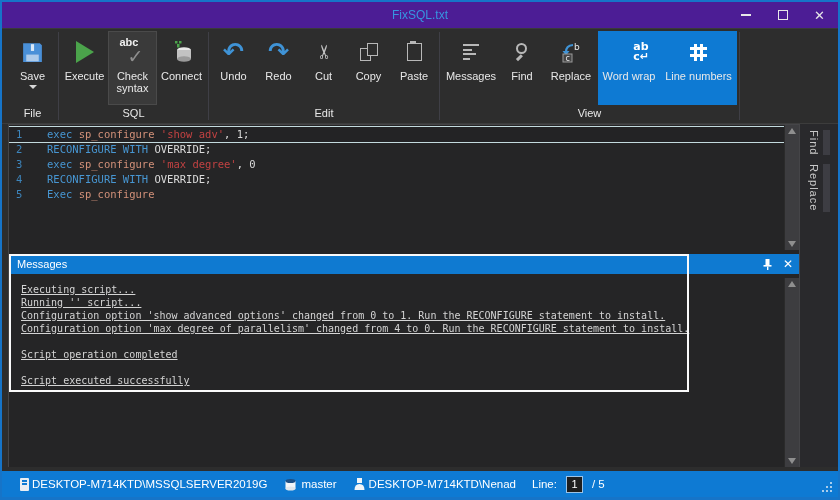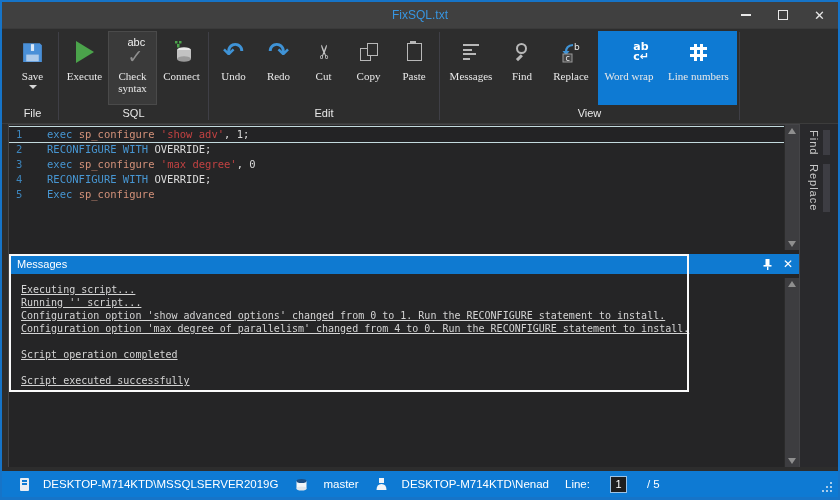--- a/index.html
+++ b/index.html
@@ -2,52 +2,52 @@
 <html><head>
 <meta charset="utf-8">
 <style>
   * { margin:0; padding:0; box-sizing:border-box; }
   html,body { width:840px; height:500px; background:#1a1a1a; font-family:"Liberation Sans", sans-serif; }
 
   .window { width:840px; height:500px; border:2px solid #1674c8; border-bottom-width:3px;
             background:#2d2d2d; display:flex; flex-direction:column; overflow:hidden; position:relative; }
 
   
-  .titlebar { height:26px; background:#404040; display:flex; align-items:center; position:relative; flex:none; }
+  .titlebar { height:26px; background:#4c1d95; display:flex; align-items:center; position:relative; flex:none; }
   .title { position:absolute; left:0; right:0; text-align:center; color:#3795e0; font-size:12px; }
   .win-controls { margin-left:auto; display:flex; z-index:2; }
   .win-btn { width:37px; height:26px; display:flex; align-items:center; justify-content:center; }
   .w-min { width:10px; height:2px; background:#e8e8e8; }
   .w-max { width:10px; height:10px; border:1.5px solid #e8e8e8; }
   .w-close { color:#e8e8e8; font-size:13px; font-family:"DejaVu Sans",sans-serif; }
 
   
   .toolbar { height:96px; background:#2d2d2d; border-top:1px solid #3a3a3a; border-bottom:1px solid #3c3c3c;
              display:flex; padding-left:6px; flex:none; }
   .tb-group { display:flex; flex-direction:column; }
   .tb-sep { width:1px; background:#3f3f46; margin:3px 1px; }
   .tb-buttons { flex:1; display:flex; align-items:stretch; padding:2px 1px 0; }
   .tb-btn { display:flex; flex-direction:column; align-items:center; padding-top:3px;
             color:#e8e8e8; font-size:11px; text-align:center; cursor:default; }
   .tb-btn .icon-box { height:36px; display:flex; align-items:center; justify-content:center; flex:none; }
-  .tb-btn .lbl { line-height:12px;font-family:Liberation Serif, serif; }
+  .tb-btn .lbl { line-height:12px; }
   .tb-btn.active { background:#0e7ad3; }
   .tb-btn.pressed { background:#3a3a3a; box-shadow:0 0 0 1px #4a4a4a inset; }
   .tb-group-label { height:18px; text-align:center; color:#e8e8e8; font-size:11px; line-height:16px; }
   .split-arrow { width:0; height:0; border-left:4px solid transparent; border-right:4px solid transparent;
                  border-top:4px solid #d8d8d8; margin-top:3px; }
 
   
   .glyph { font-family:"DejaVu Sans",sans-serif; }
   .undo-g { color:#3f93d6; font-size:25px; font-weight:bold; line-height:26px; }
   .cut-g { color:#c4c4c4; font-size:19px; transform:rotate(-90deg); display:inline-block; }
   .exec-tri { width:0; height:0; border-top:11px solid transparent; border-bottom:11px solid transparent;
               border-left:18px solid #4ba34b; }
   .cs-icon { position:relative; width:28px; height:30px; }
-  .cs-abc { position:absolute; top:0; left:1px; font-size:11px; font-weight:normal; color:#f0f0f0; line-height:11px;margin-left:8px; }
+  .cs-abc { position:absolute; top:0; left:1px; font-size:11px; font-weight:bold; color:#f0f0f0; line-height:11px; }
   .cs-check { position:absolute; top:8px; left:9px; color:#8f8f8f; font-size:19px; font-weight:bold;
               font-family:"DejaVu Sans",sans-serif; }
   .copy-ic { position:relative; width:18px; height:18px; }
   .copy-ic .r1 { position:absolute; left:0; bottom:0; width:11px; height:13px; border:1.6px solid #b8b8b8; }
   .copy-ic .r2 { position:absolute; right:0; top:0; width:11px; height:13px; border:1.6px solid #b8b8b8; background:#2d2d2d; }
   .paste-ic { position:relative; width:15px; height:18px; border:1.6px solid #b8b8b8; }
   .paste-ic .clip { position:absolute; left:2.5px; top:-3px; width:6px; height:3px; background:#b8b8b8; }
   .msgs-ic { width:17px; }
   .msgs-ic div { height:2px; background:#b8b8b8; margin:2.5px 0; }
   .find-ic { position:relative; width:19px; height:19px; }
@@ -96,21 +96,21 @@
   
   .sidebar { width:38px; flex:none; background:#29292c; display:flex; flex-direction:column; align-items:flex-start;
              padding:6px 0 0 7px; gap:9px; }
   .vtab { display:flex; align-items:stretch; }
   .vtab-label { writing-mode:vertical-rl; color:#c8c8c8; font-size:11px; letter-spacing:1px; line-height:13px; }
   .vtab-strip { width:7px; background:#3d3d43; margin-left:3px; }
 
   
   .statusbar { height:26px; flex:none; background:#0e7ad3; display:flex; align-items:center;
                color:#fff; font-size:11.5px; padding-left:18px; position:relative; }
-  .sb-item { display:flex; align-items:center; gap:14px; }
+  .sb-item { display:flex; align-items:center; gap:3px; }
   .sb-gap { width:16px; }
   .srv-ic { width:9px; height:13px; background:#e9eef3; border-radius:1px; position:relative; }
   .srv-ic i { position:absolute; left:2px; right:2px; height:1.5px; background:#0e7ad3; display:block; }
   .srv-ic i.l1 { top:2.5px; } .srv-ic i.l2 { top:5.5px; }
   .line-box { width:17px; height:17px; background:#1e1e1e; border:1px solid #9cc3e6; color:#fff;
               text-align:center; line-height:15px; font-size:11px; margin:0 6px; }
   .grip { position:absolute; right:6px; bottom:5px; width:10px; height:10px; }
   .grip::after { content:""; position:absolute; right:0; bottom:0; width:2px; height:2px; background:#a9cdec;
                  box-shadow:-4px 0 #a9cdec, -8px 0 #a9cdec, 0 -4px #a9cdec, -4px -4px #a9cdec, 0 -8px #a9cdec; }
 </style>

